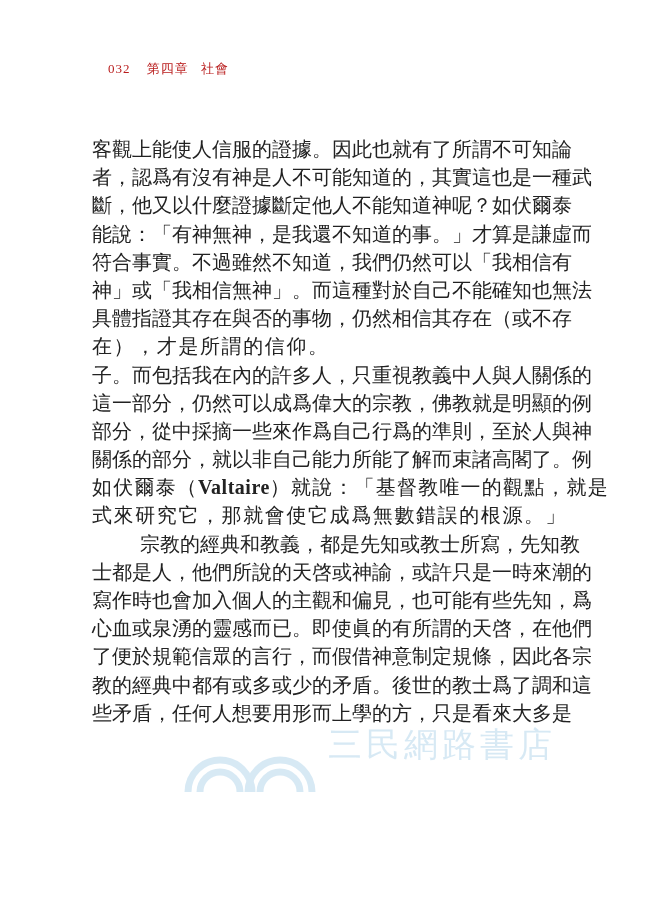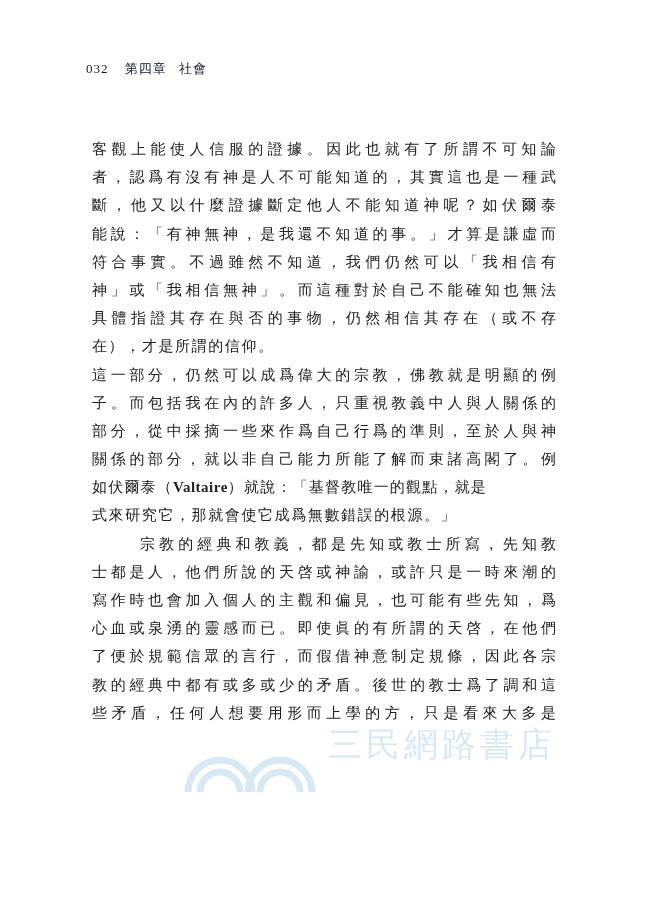--- a/index.html
+++ b/index.html
@@ -10,39 +10,39 @@
     body {
       width: 645px;
       height: 906px;
       position: relative;
       overflow: hidden;
       font-family: "DejaVu Serif", "Liberation Serif", serif;
       color: #1e1e1e;
     }
     .page-header {
       position: absolute;
-      left: 86px;
+      left: 108px;
       top: 60px;
       font-size: 13px;
-      color: #0f172a;
+      color: #b91c1c;
       letter-spacing: 1px;
       font-family: "Liberation Serif", "DejaVu Serif", serif;
     }
     .page-header .page-number { margin-right: 12px; }
     .page-header .chapter { margin-right: 8px; }
     .body-text {
       position: absolute;
       left: 92px;
       top: 135px;
       width: 464px;
     }
     .line {
       height: 28.2px;
       line-height: 28.2px;
-      font-size: 15px;
+      font-size: 20px;
       white-space: nowrap;
       letter-spacing: 1.6px;
       color: #222;
     }
     .line.justify {
       text-align: justify;
       text-align-last: justify;
       letter-spacing: 0;
     }
     .line.indent { padding-left: 48px; }
@@ -94,22 +94,22 @@
 
 <div class="body-text">
   <div class="line justify">客觀上能使人信服的證據。因此也就有了所謂不可知論</div>
   <div class="line justify">者，認爲有沒有神是人不可能知道的，其實這也是一種武</div>
   <div class="line justify">斷，他又以什麼證據斷定他人不能知道神呢？如伏爾泰</div>
   <div class="line justify">能說：「有神無神，是我還不知道的事。」才算是謙虛而</div>
   <div class="line justify">符合事實。不過雖然不知道，我們仍然可以「我相信有</div>
   <div class="line justify">神」或「我相信無神」。而這種對於自己不能確知也無法</div>
   <div class="line justify">具體指證其存在與否的事物，仍然相信其存在（或不存</div>
   <div class="line">在），才是所謂的信仰。</div>
+  <div class="line justify">子。而包括我在內的許多人，只重視教義中人與人關係的</div>
   <div class="line justify">這一部分，仍然可以成爲偉大的宗教，佛教就是明顯的例</div>
-  <div class="line justify">子。而包括我在內的許多人，只重視教義中人與人關係的</div>
   <div class="line justify">部分，從中採摘一些來作爲自己行爲的準則，至於人與神</div>
   <div class="line justify">關係的部分，就以非自己能力所能了解而束諸高閣了。例</div>
   <div class="line" style="letter-spacing:1.2px;"><span>如伏爾泰（</span><span class="latin">Valtaire</span><span>）就說：「基督教唯一的觀點，就是</span></div>
   <div class="line">式來研究它，那就會使它成爲無數錯誤的根源。」</div>
   <div class="line justify indent">宗教的經典和教義，都是先知或教士所寫，先知教</div>
   <div class="line justify">士都是人，他們所說的天啓或神諭，或許只是一時來潮的</div>
   <div class="line justify">寫作時也會加入個人的主觀和偏見，也可能有些先知，爲</div>
   <div class="line justify">心血或泉湧的靈感而已。即使眞的有所謂的天啓，在他們</div>
   <div class="line justify">了便於規範信眾的言行，而假借神意制定規條，因此各宗</div>
   <div class="line justify">教的經典中都有或多或少的矛盾。後世的教士爲了調和這</div>

